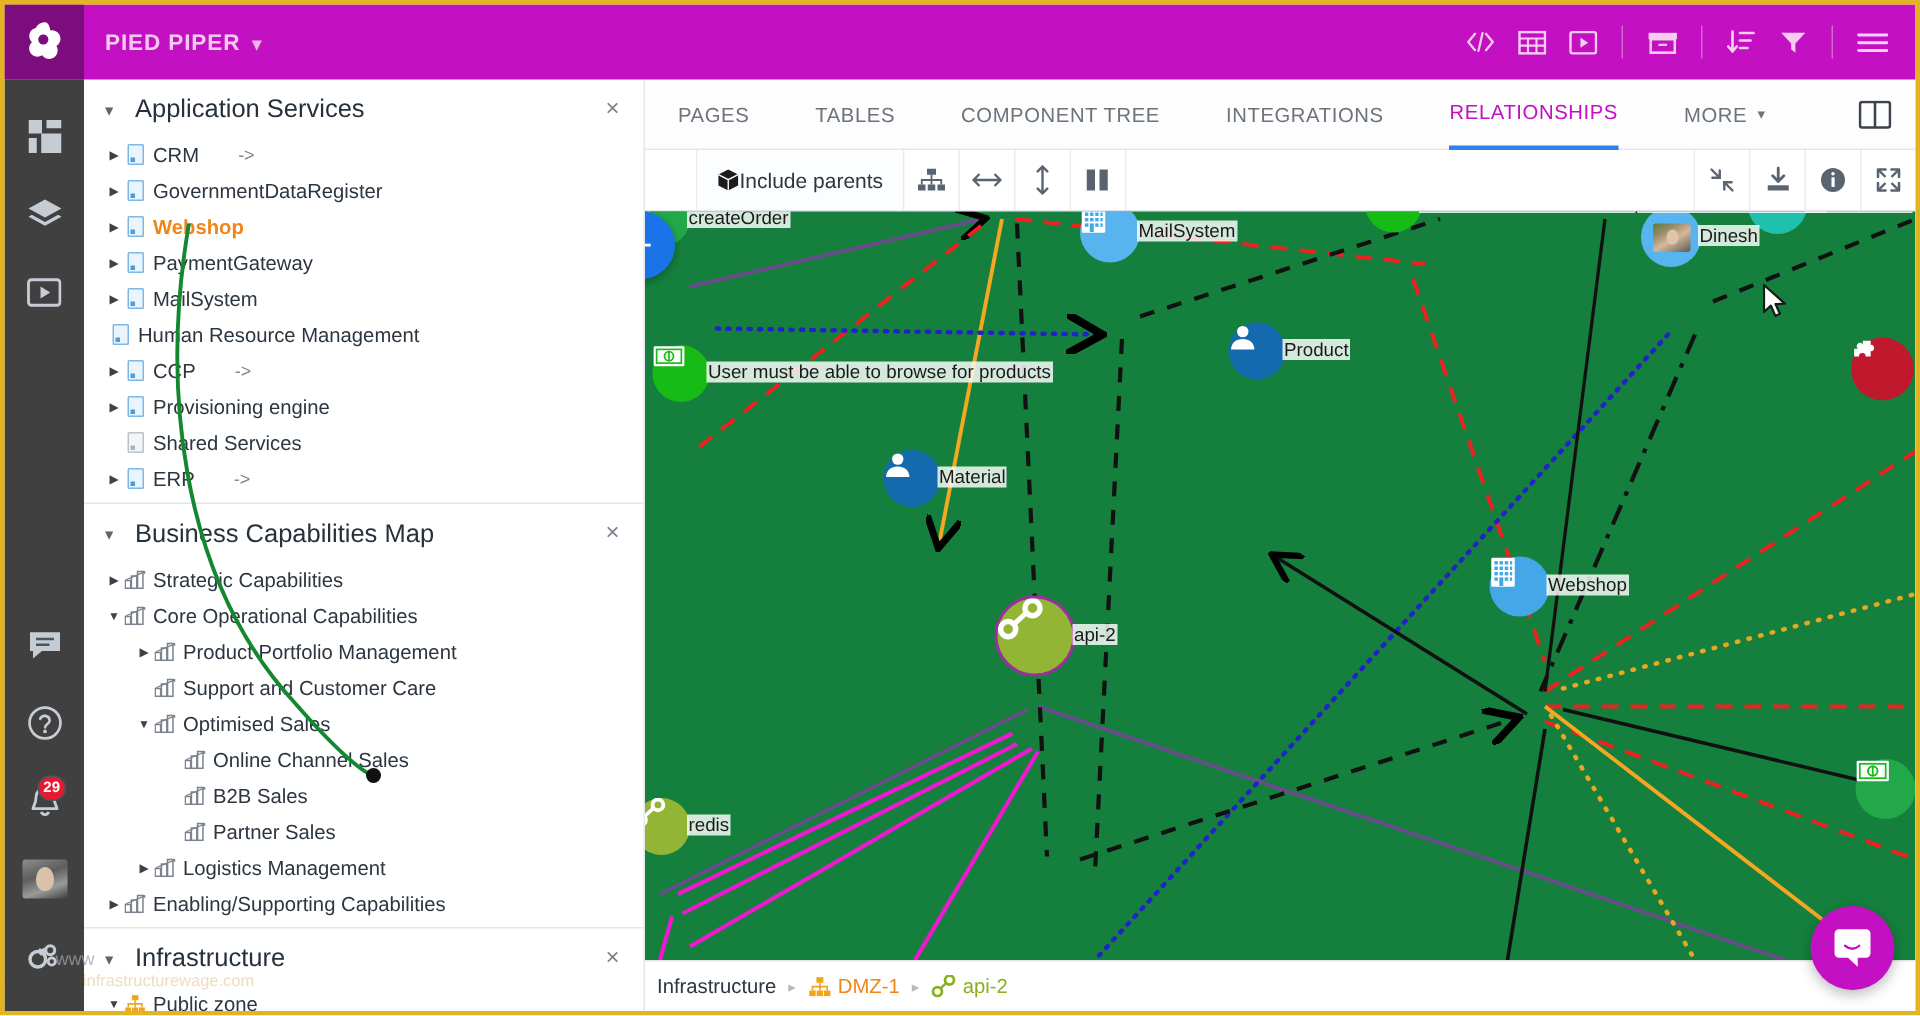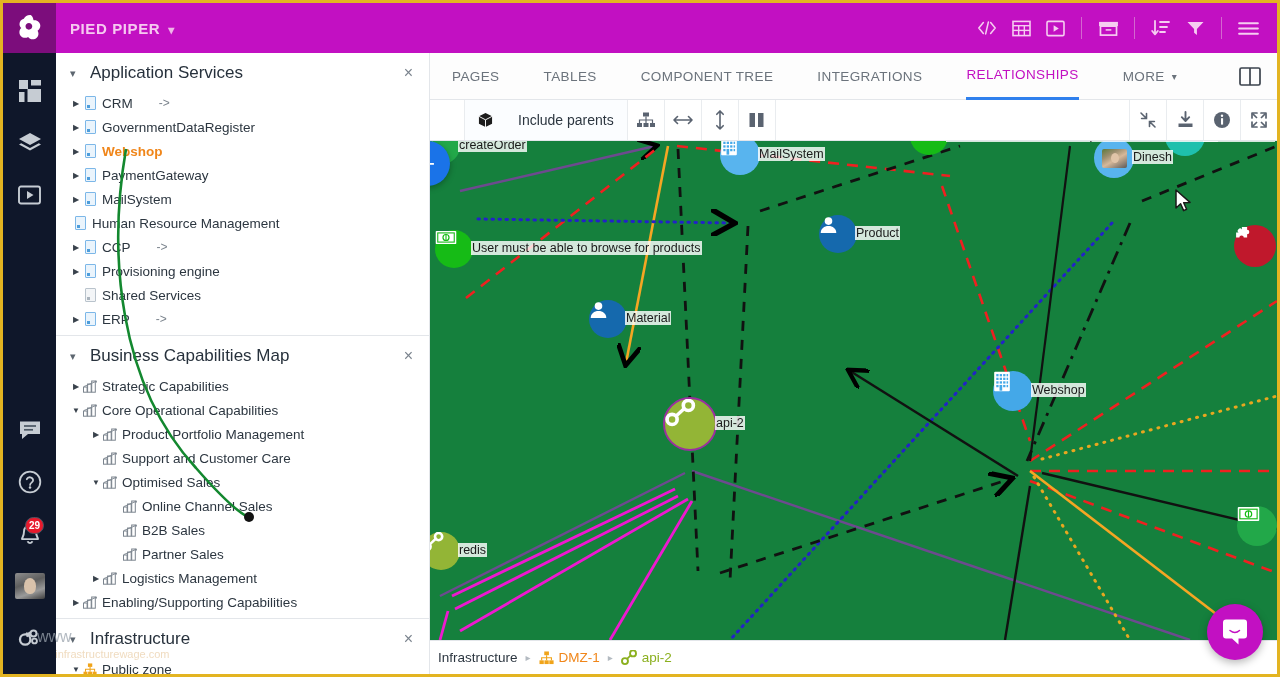--- a/index.html
+++ b/index.html
@@ -81,21 +81,21 @@
   .tb-sep {
     width: 1px; height: 22px;
     background: #d368cf;
     margin: 0 9px;
   }
 
   
   .rail {
     position: absolute; top: 53px; left: 3px;
     width: 53px; height: 621px;
-    background: #0f172a;
+    background: #404040;
     display: flex; flex-direction: column; align-items: flex-start;
     z-index: 35;
   }
   .rail-icon {
     width: 53px; height: 52px;
     display: flex; align-items: center; justify-content: center;
     color: #c6ccd3;
     cursor: pointer;
     position: relative;
   }
@@ -121,21 +121,21 @@
   }
   .avatar-img::after {
     content: "";
     position: absolute; left: 9px; top: 5px;
     width: 12px; height: 16px;
     background: #d9c2ab;
     border-radius: 50% 50% 45% 45%;
   }
   .wm-rail {
     position: absolute; bottom: 18px; left: 34px;
-    font-size: 16px; color: #9aa3ad;
+    font-size: 12px; color: #9aa3ad;
     white-space: nowrap;
     opacity: .75;
   }
 
   
   .tree-panel {
     position: absolute; top: 53px; left: 56px;
     width: 374px; height: 621px;
     background: #ffffff;
     overflow: hidden;
@@ -247,21 +247,21 @@
   }
 
   .toolbar {
     height: 41px;
     display: flex; align-items: stretch;
     border-bottom: 1px solid #e3e6ea;
     background: #fff;
   }
   .tool-gap { width: 35px; border-right: 1px solid #e9ecef; }
   .tool-btn {
-    display: flex; align-items: center; gap: 25px;
+    display: flex; align-items: center; gap: 0;
     padding: 0 13px;
     border-right: 1px solid #e9ecef;
     font-size: 14px; color: #2c3640;
     cursor: pointer;
     background: #fbfdff;
   }
   .tool-icon-btn {
     display: flex; align-items: center; justify-content: center;
     width: 37px;
     border-right: 1px solid #e9ecef;

